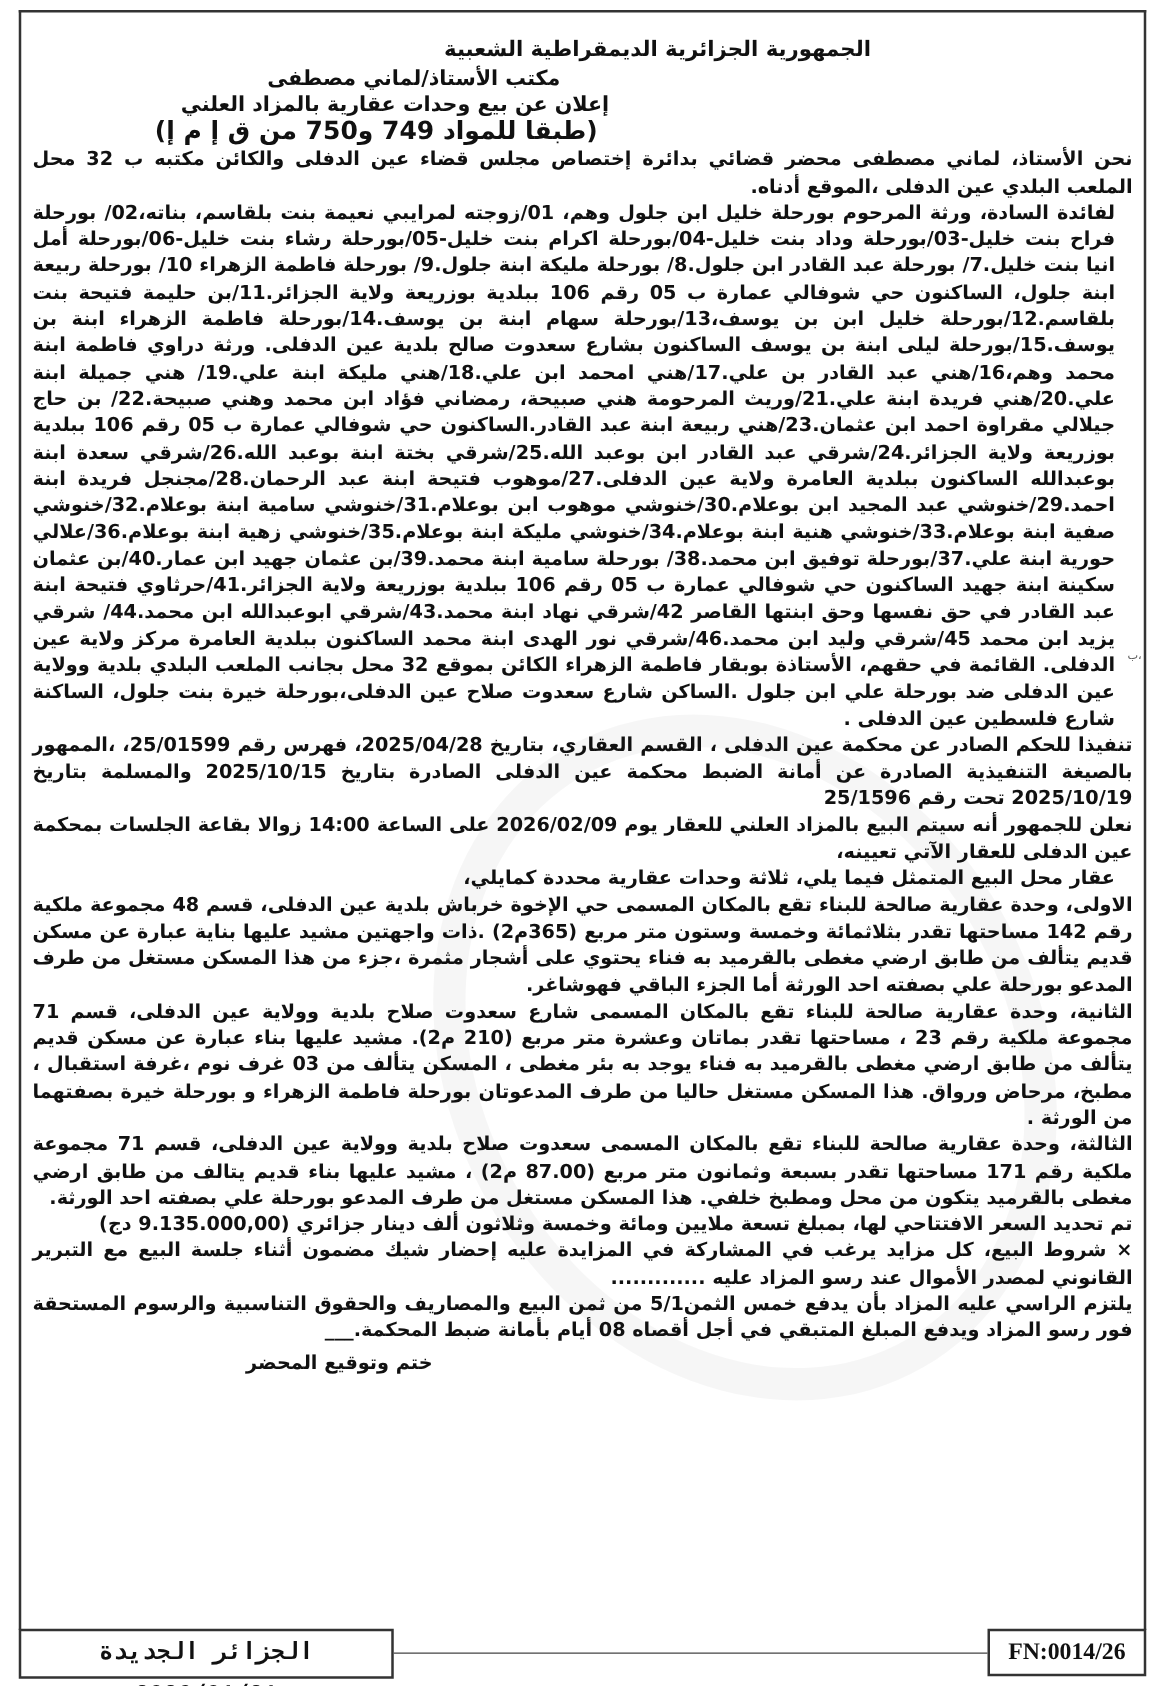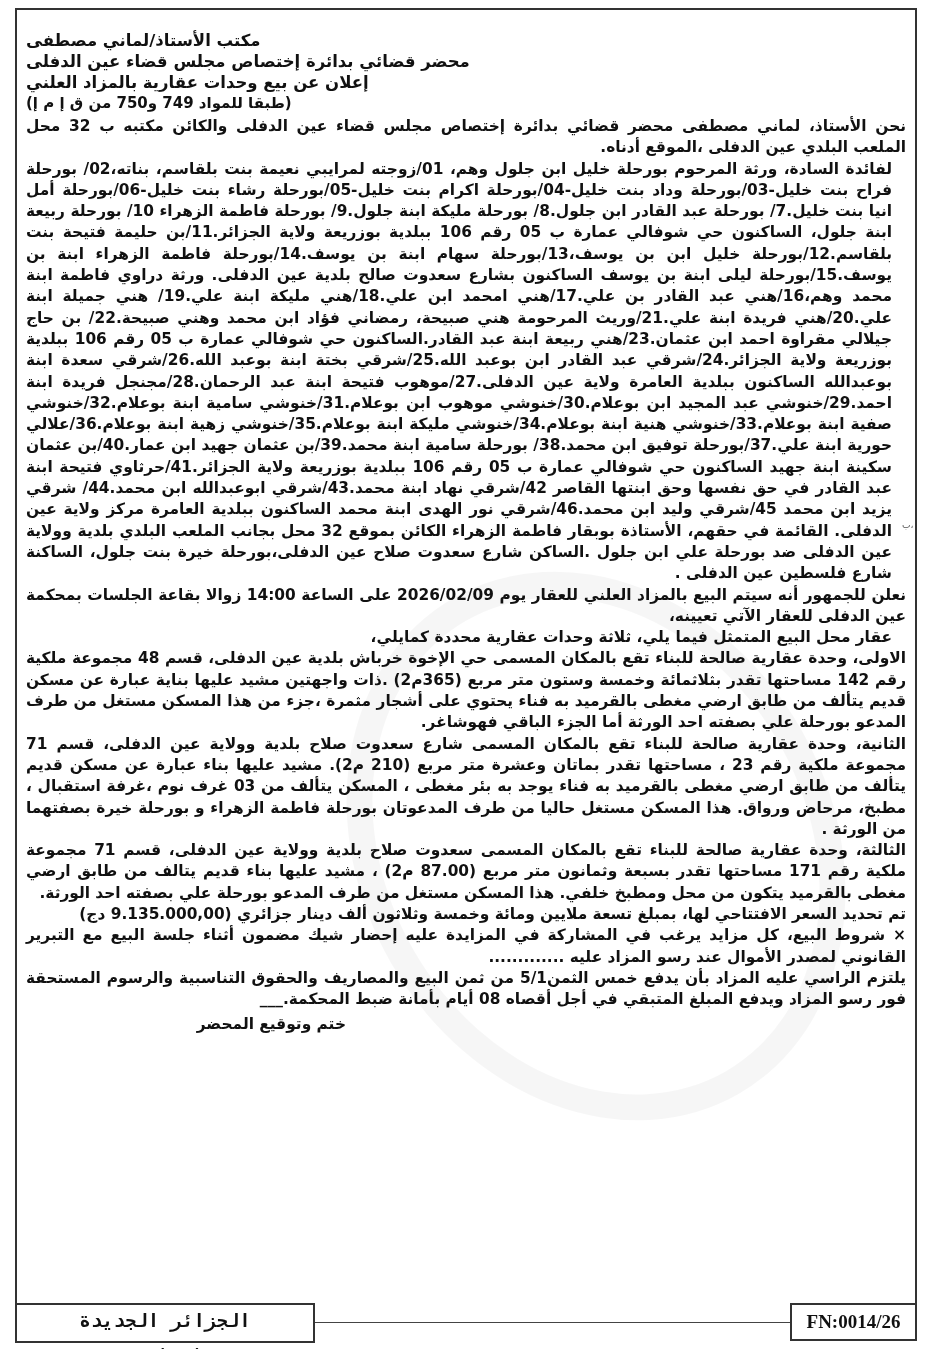--- a/index.html
+++ b/index.html
@@ -3,26 +3,26 @@
 <meta charset="utf-8">
 <style>
   html,body{margin:0;padding:0;background:#fff;}
   body{width:936px;height:1349px;position:relative;overflow:hidden;
        font-family:"DejaVu Sans",sans-serif;color:#111;}
   .frame{position:absolute;left:15px;top:8px;width:902px;height:1296px;
          border:2px solid #333;border-bottom:none;box-sizing:border-box;}
   .content{position:absolute;left:26px;top:30px;width:880px;direction:rtl;
            text-align:justify;font-weight:bold;font-size:15.4px;line-height:21.3px;}
   .content p{margin:0;}
-  .hdr{text-align:left;}
+  .hdr{text-align:center;}
   .h-rep{text-align:center;font-size:17px;padding-left:120px;margin-bottom:1px!important;}
   .h-line{padding-right:270px;font-size:16.5px;line-height:21px;}
   .h-line2{padding-right:290px;font-size:16.5px;line-height:21px;}
   .h-line3{padding-right:300px;font-size:16.5px;line-height:21px;}
-  .h-sub{padding-right:330px;font-size:15px;line-height:21px;margin-bottom:2px!important;}
+  .h-sub{padding-right:330px;font-size:20px;line-height:21px;margin-bottom:2px!important;}
   .indent{padding-right:14px;}
   .sign{padding-right:560px;margin-top:4px!important;}
   .footer-left{position:absolute;left:15px;top:1303px;width:300px;height:40px;
                border:2px solid #333;box-sizing:border-box;direction:rtl;
                text-align:center;font-family:Liberation Mono, monospace;font-weight:bold;
                font-size:19px;line-height:34px;}
   .footer-right{position:absolute;left:790px;top:1303px;width:127px;height:38px;
                 border:2px solid #333;box-sizing:border-box;text-align:center;
                 font-family:"Liberation Serif",serif;font-weight:bold;font-size:19px;line-height:34px;}
   .footer-rule{position:absolute;left:315px;top:1322px;width:475px;height:0;border-top:1.5px solid #444;}
@@ -30,27 +30,28 @@
   .wm{position:absolute;left:360px;top:560px;width:420px;height:520px;
       border:26px solid rgba(0,0,0,0.035);border-radius:50%;transform:rotate(-30deg);}
 </style>
 </head>
 <body>
 
 <div class="frame"></div>
 <div class="wm"></div>
 
 <div class="content">
+  <p class="h-rep">الجمهورية الجزائرية الديمقراطية الشعبية</p>
   <p class="hdr h-line">مكتب الأستاذ/لماني مصطفى</p>
-  <p class="hdr h-line2">محضر قضائي بدائرة إختصاص مجلس قضاء عين الدفلى</p>
   <p class="hdr h-line3">إعلان عن بيع وحدات عقارية بالمزاد العلني</p>
   <p class="hdr h-sub">(طبقا للمواد 749 و750 من ق إ م إ)</p>
 
   <p>نحن الأستاذ، لماني مصطفى محضر قضائي بدائرة إختصاص مجلس قضاء عين الدفلى والكائن مكتبه ب 32 محل الملعب البلدي عين الدفلى ،الموقع أدناه.</p>
   <p class="indent">لفائدة السادة، ورثة المرحوم بورحلة خليل ابن جلول وهم، 01/زوجته لمرايبي نعيمة بنت بلقاسم، بناته،02/ بورحلة فراح بنت خليل-03/بورحلة وداد بنت خليل-04/بورحلة اكرام بنت خليل-05/بورحلة رشاء بنت خليل-06/بورحلة أمل انيا بنت خليل.7/ بورحلة عبد القادر ابن جلول.8/ بورحلة مليكة ابنة جلول.9/ بورحلة فاطمة الزهراء 10/ بورحلة ربيعة ابنة جلول، الساكنون حي شوفالي عمارة ب 05 رقم 106 ببلدية بوزريعة ولاية الجزائر.11/بن حليمة فتيحة بنت بلقاسم.12/بورحلة خليل ابن بن يوسف،13/بورحلة سهام ابنة بن يوسف.14/بورحلة فاطمة الزهراء ابنة بن يوسف.15/بورحلة ليلى ابنة بن يوسف الساكنون بشارع سعدوت صالح بلدية عين الدفلى. ورثة دراوي فاطمة ابنة محمد وهم،16/هني عبد القادر بن علي.17/هني امحمد ابن علي.18/هني مليكة ابنة علي.19/ هني جميلة ابنة علي.20/هني فريدة ابنة علي.21/وريث المرحومة هني صبيحة، رمضاني فؤاد ابن محمد وهني صبيحة.22/ بن حاج جيلالي مقراوة احمد ابن عثمان.23/هني ربيعة ابنة عبد القادر.الساكنون حي شوفالي عمارة ب 05 رقم 106 ببلدية بوزريعة ولاية الجزائر.24/شرقي عبد القادر ابن بوعبد الله.25/شرقي بختة ابنة بوعبد الله.26/شرقي سعدة ابنة بوعبدالله الساكنون ببلدية العامرة ولاية عين الدفلى.27/موهوب فتيحة ابنة عبد الرحمان.28/مجنجل فريدة ابنة احمد.29/خنوشي عبد المجيد ابن بوعلام.30/خنوشي موهوب ابن بوعلام.31/خنوشي سامية ابنة بوعلام.32/خنوشي صفية ابنة بوعلام.33/خنوشي هنية ابنة بوعلام.34/خنوشي مليكة ابنة بوعلام.35/خنوشي زهية ابنة بوعلام.36/علالي حورية ابنة علي.37/بورحلة توفيق ابن محمد.38/ بورحلة سامية ابنة محمد.39/بن عثمان جهيد ابن عمار.40/بن عثمان سكينة ابنة جهيد الساكنون حي شوفالي عمارة ب 05 رقم 106 ببلدية بوزريعة ولاية الجزائر.41/حرثاوي فتيحة ابنة عبد القادر في حق نفسها وحق ابنتها القاصر 42/شرقي نهاد ابنة محمد.43/شرقي ابوعبدالله ابن محمد.44/ شرقي يزيد ابن محمد 45/شرقي وليد ابن محمد.46/شرقي نور الهدى ابنة محمد الساكنون ببلدية العامرة مركز ولاية عين الدفلى. القائمة في حقهم، الأستاذة بوبقار فاطمة الزهراء الكائن بموقع 32 محل بجانب الملعب البلدي بلدية وولاية عين الدفلى ضد بورحلة علي ابن جلول .الساكن شارع سعدوت صلاح عين الدفلى،بورحلة خيرة بنت جلول، الساكنة شارع فلسطين عين الدفلى .</p>
+  <p>تنفيذا للحكم الصادر عن محكمة عين الدفلى ، القسم العقاري، بتاريخ 2025/04/28، فهرس رقم 25/01599، ،الممهور بالصيغة التنفيذية الصادرة عن أمانة الضبط محكمة عين الدفلى الصادرة بتاريخ 2025/10/15 والمسلمة بتاريخ 2025/10/19 تحت رقم 25/1596</p>
   <p>نعلن للجمهور أنه سيتم البيع بالمزاد العلني للعقار يوم 2026/02/09 على الساعة 14:00 زوالا بقاعة الجلسات بمحكمة عين الدفلى للعقار الآتي تعيينه،</p>
   <p class="indent">عقار محل البيع المتمثل فيما يلي، ثلاثة وحدات عقارية محددة كمايلي،</p>
   <p>الاولى، وحدة عقارية صالحة للبناء تقع بالمكان المسمى حي الإخوة خرباش بلدية عين الدفلى، قسم 48 مجموعة ملكية رقم 142 مساحتها تقدر بثلاثمائة وخمسة وستون متر مربع (365م2) .ذات واجهتين مشيد عليها بناية عبارة عن مسكن قديم يتألف من طابق ارضي مغطى بالقرميد به فناء يحتوي على أشجار مثمرة ،جزء من هذا المسكن مستغل من طرف المدعو بورحلة علي بصفته احد الورثة أما الجزء الباقي فهوشاغر.</p>
   <p>الثانية، وحدة عقارية صالحة للبناء تقع بالمكان المسمى شارع سعدوت صلاح بلدية وولاية عين الدفلى، قسم 71 مجموعة ملكية رقم 23 ، مساحتها تقدر بماتان وعشرة متر مربع (210 م2). مشيد عليها بناء عبارة عن مسكن قديم يتألف من طابق ارضي مغطى بالقرميد به فناء يوجد به بئر مغطى ، المسكن يتألف من 03 غرف نوم ،غرفة استقبال ، مطبخ، مرحاض ورواق. هذا المسكن مستغل حاليا من طرف المدعوتان بورحلة فاطمة الزهراء و بورحلة خيرة بصفتهما من الورثة .</p>
   <p>الثالثة، وحدة عقارية صالحة للبناء تقع بالمكان المسمى سعدوت صلاح بلدية وولاية عين الدفلى، قسم 71 مجموعة ملكية رقم 171 مساحتها تقدر بسبعة وثمانون متر مربع (87.00 م2) ، مشيد عليها بناء قديم يتالف من طابق ارضي مغطى بالقرميد يتكون من محل ومطبخ خلفي. هذا المسكن مستغل من طرف المدعو بورحلة علي بصفته احد الورثة.</p>
   <p>تم تحديد السعر الافتتاحي لها، بمبلغ تسعة ملايين ومائة وخمسة وثلاثون ألف دينار جزائري (9.135.000,00 دج)</p>
   <p>× شروط البيع، كل مزايد يرغب في المشاركة في المزايدة عليه إحضار شيك مضمون أثناء جلسة البيع مع التبرير القانوني لمصدر الأموال عند رسو المزاد عليه .............</p>
   <p>يلتزم الراسي عليه المزاد بأن يدفع خمس الثمن5/1 من ثمن البيع والمصاريف والحقوق التناسبية والرسوم المستحقة فور رسو المزاد ويدفع المبلغ المتبقي في أجل أقصاه 08 أيام بأمانة ضبط المحكمة.___</p>
   <p class="sign">ختم وتوقيع المحضر</p>
 </div>

